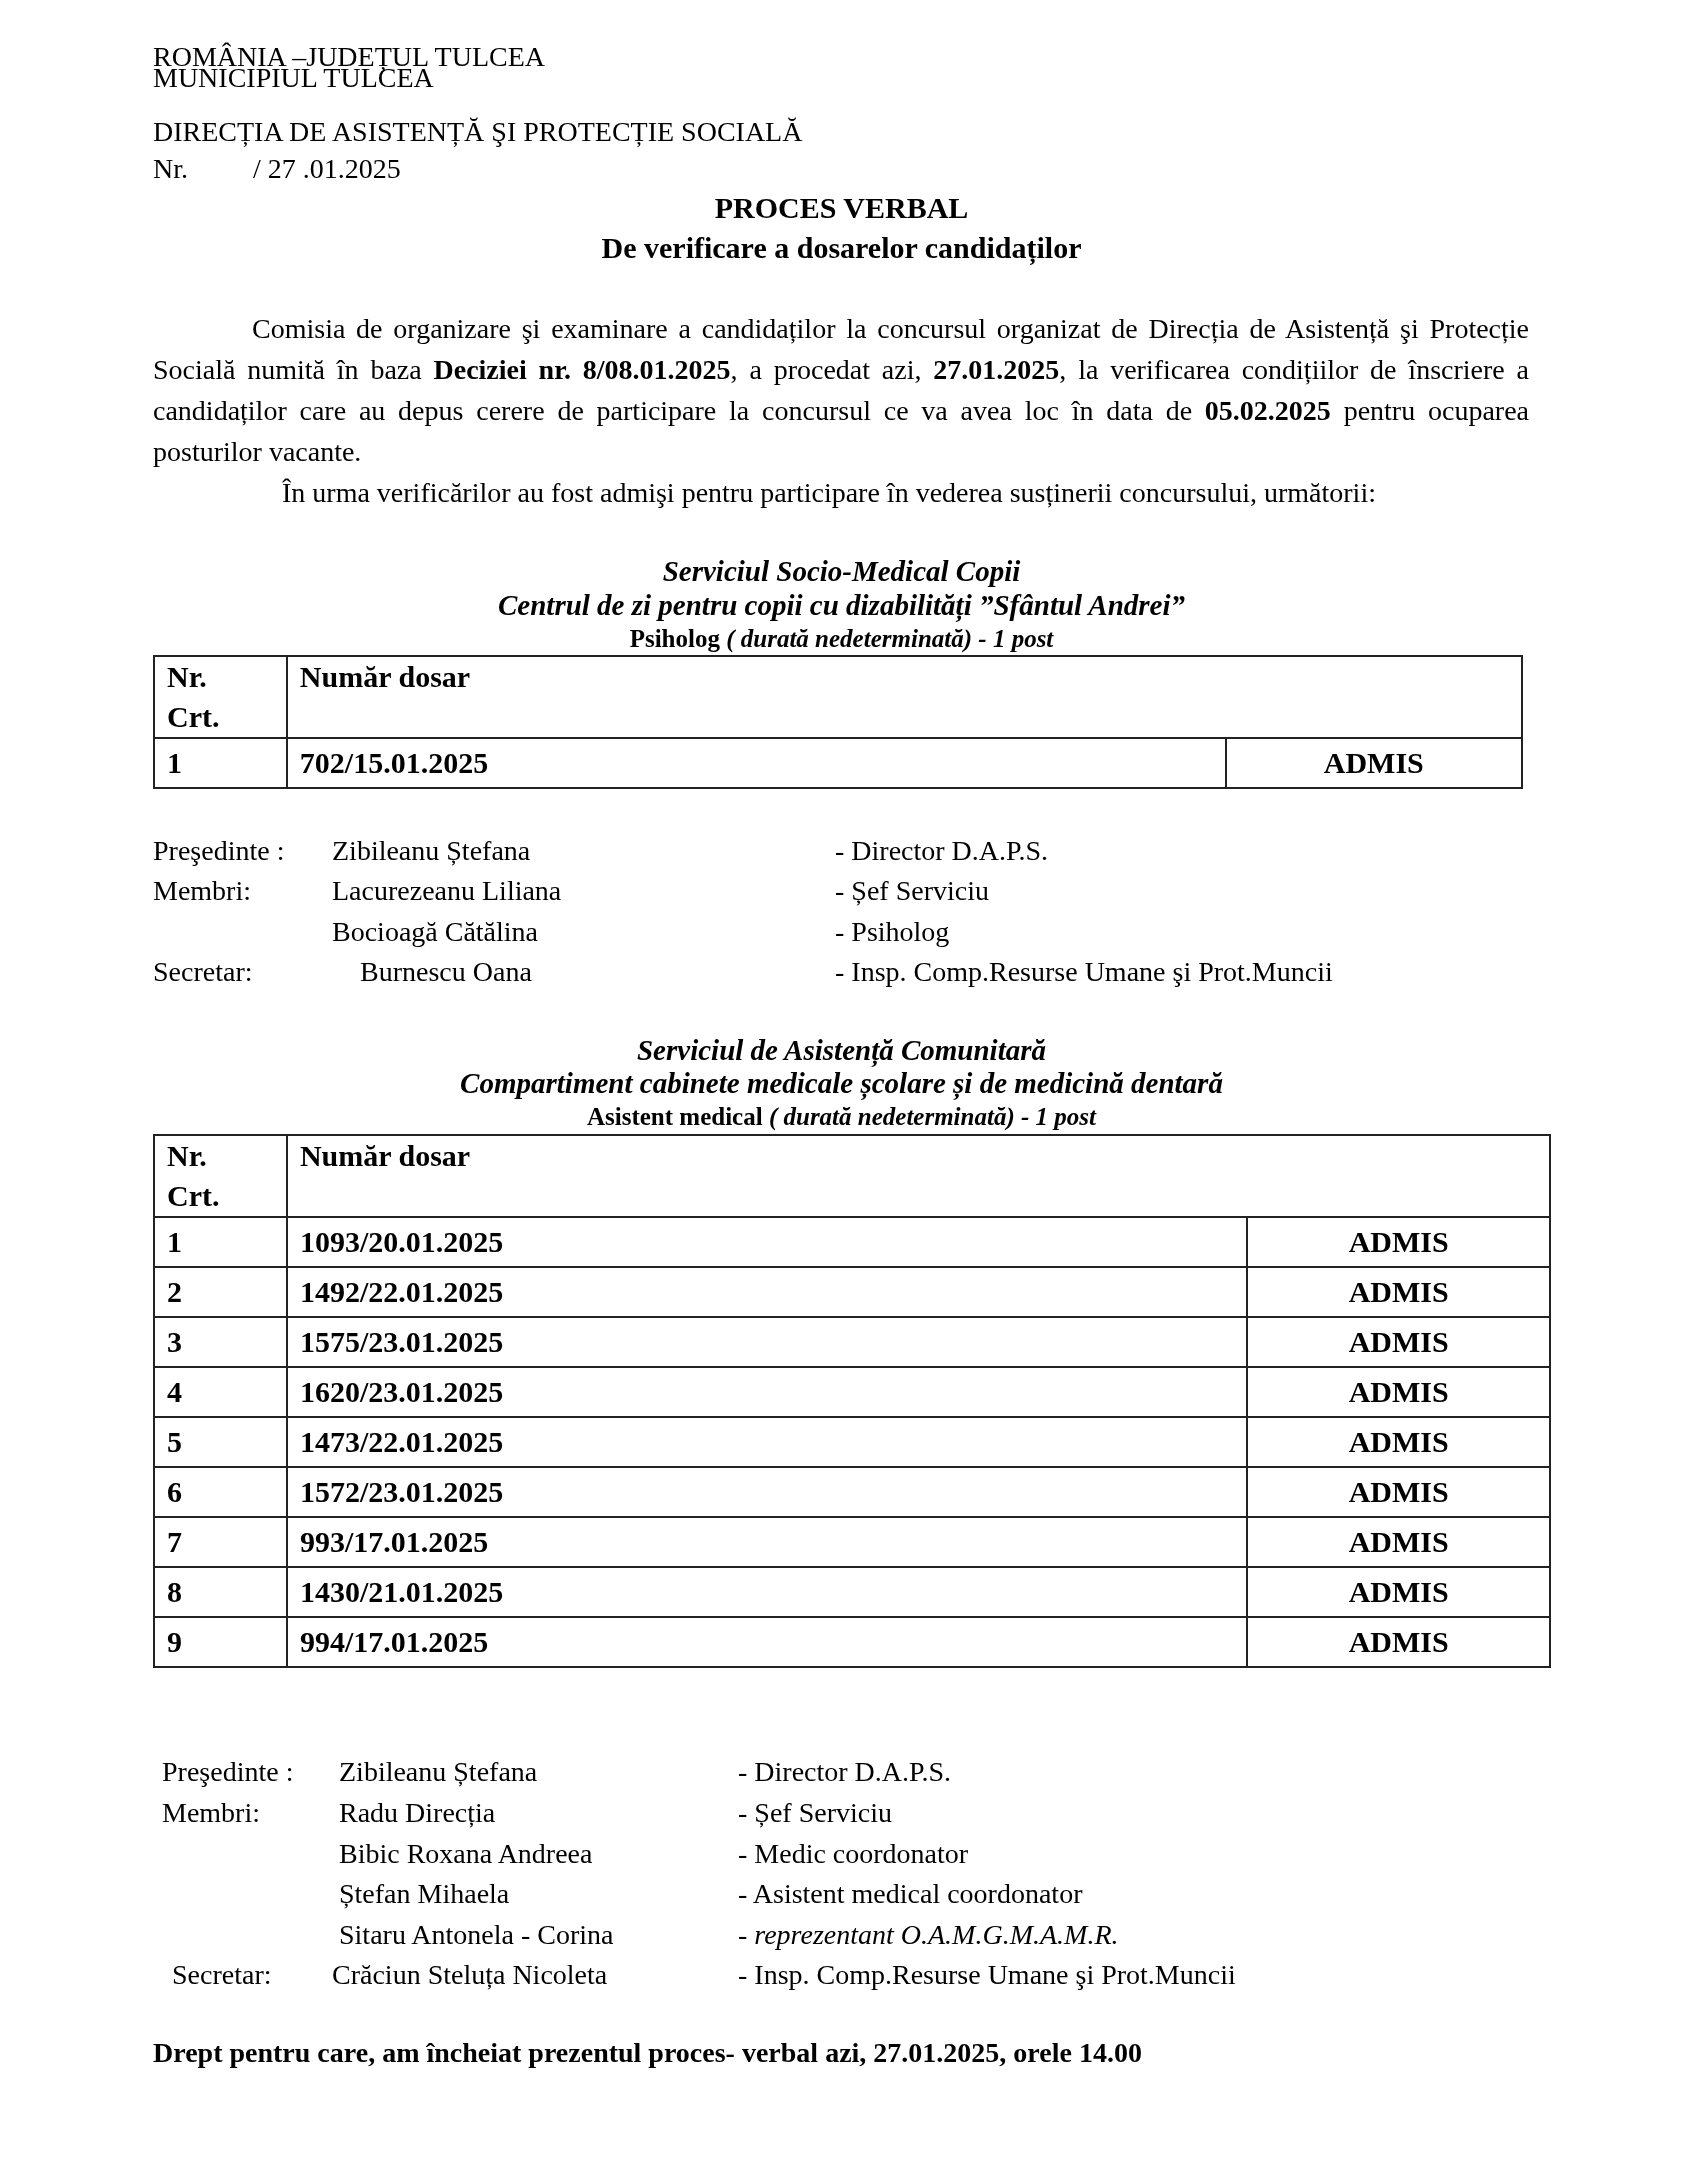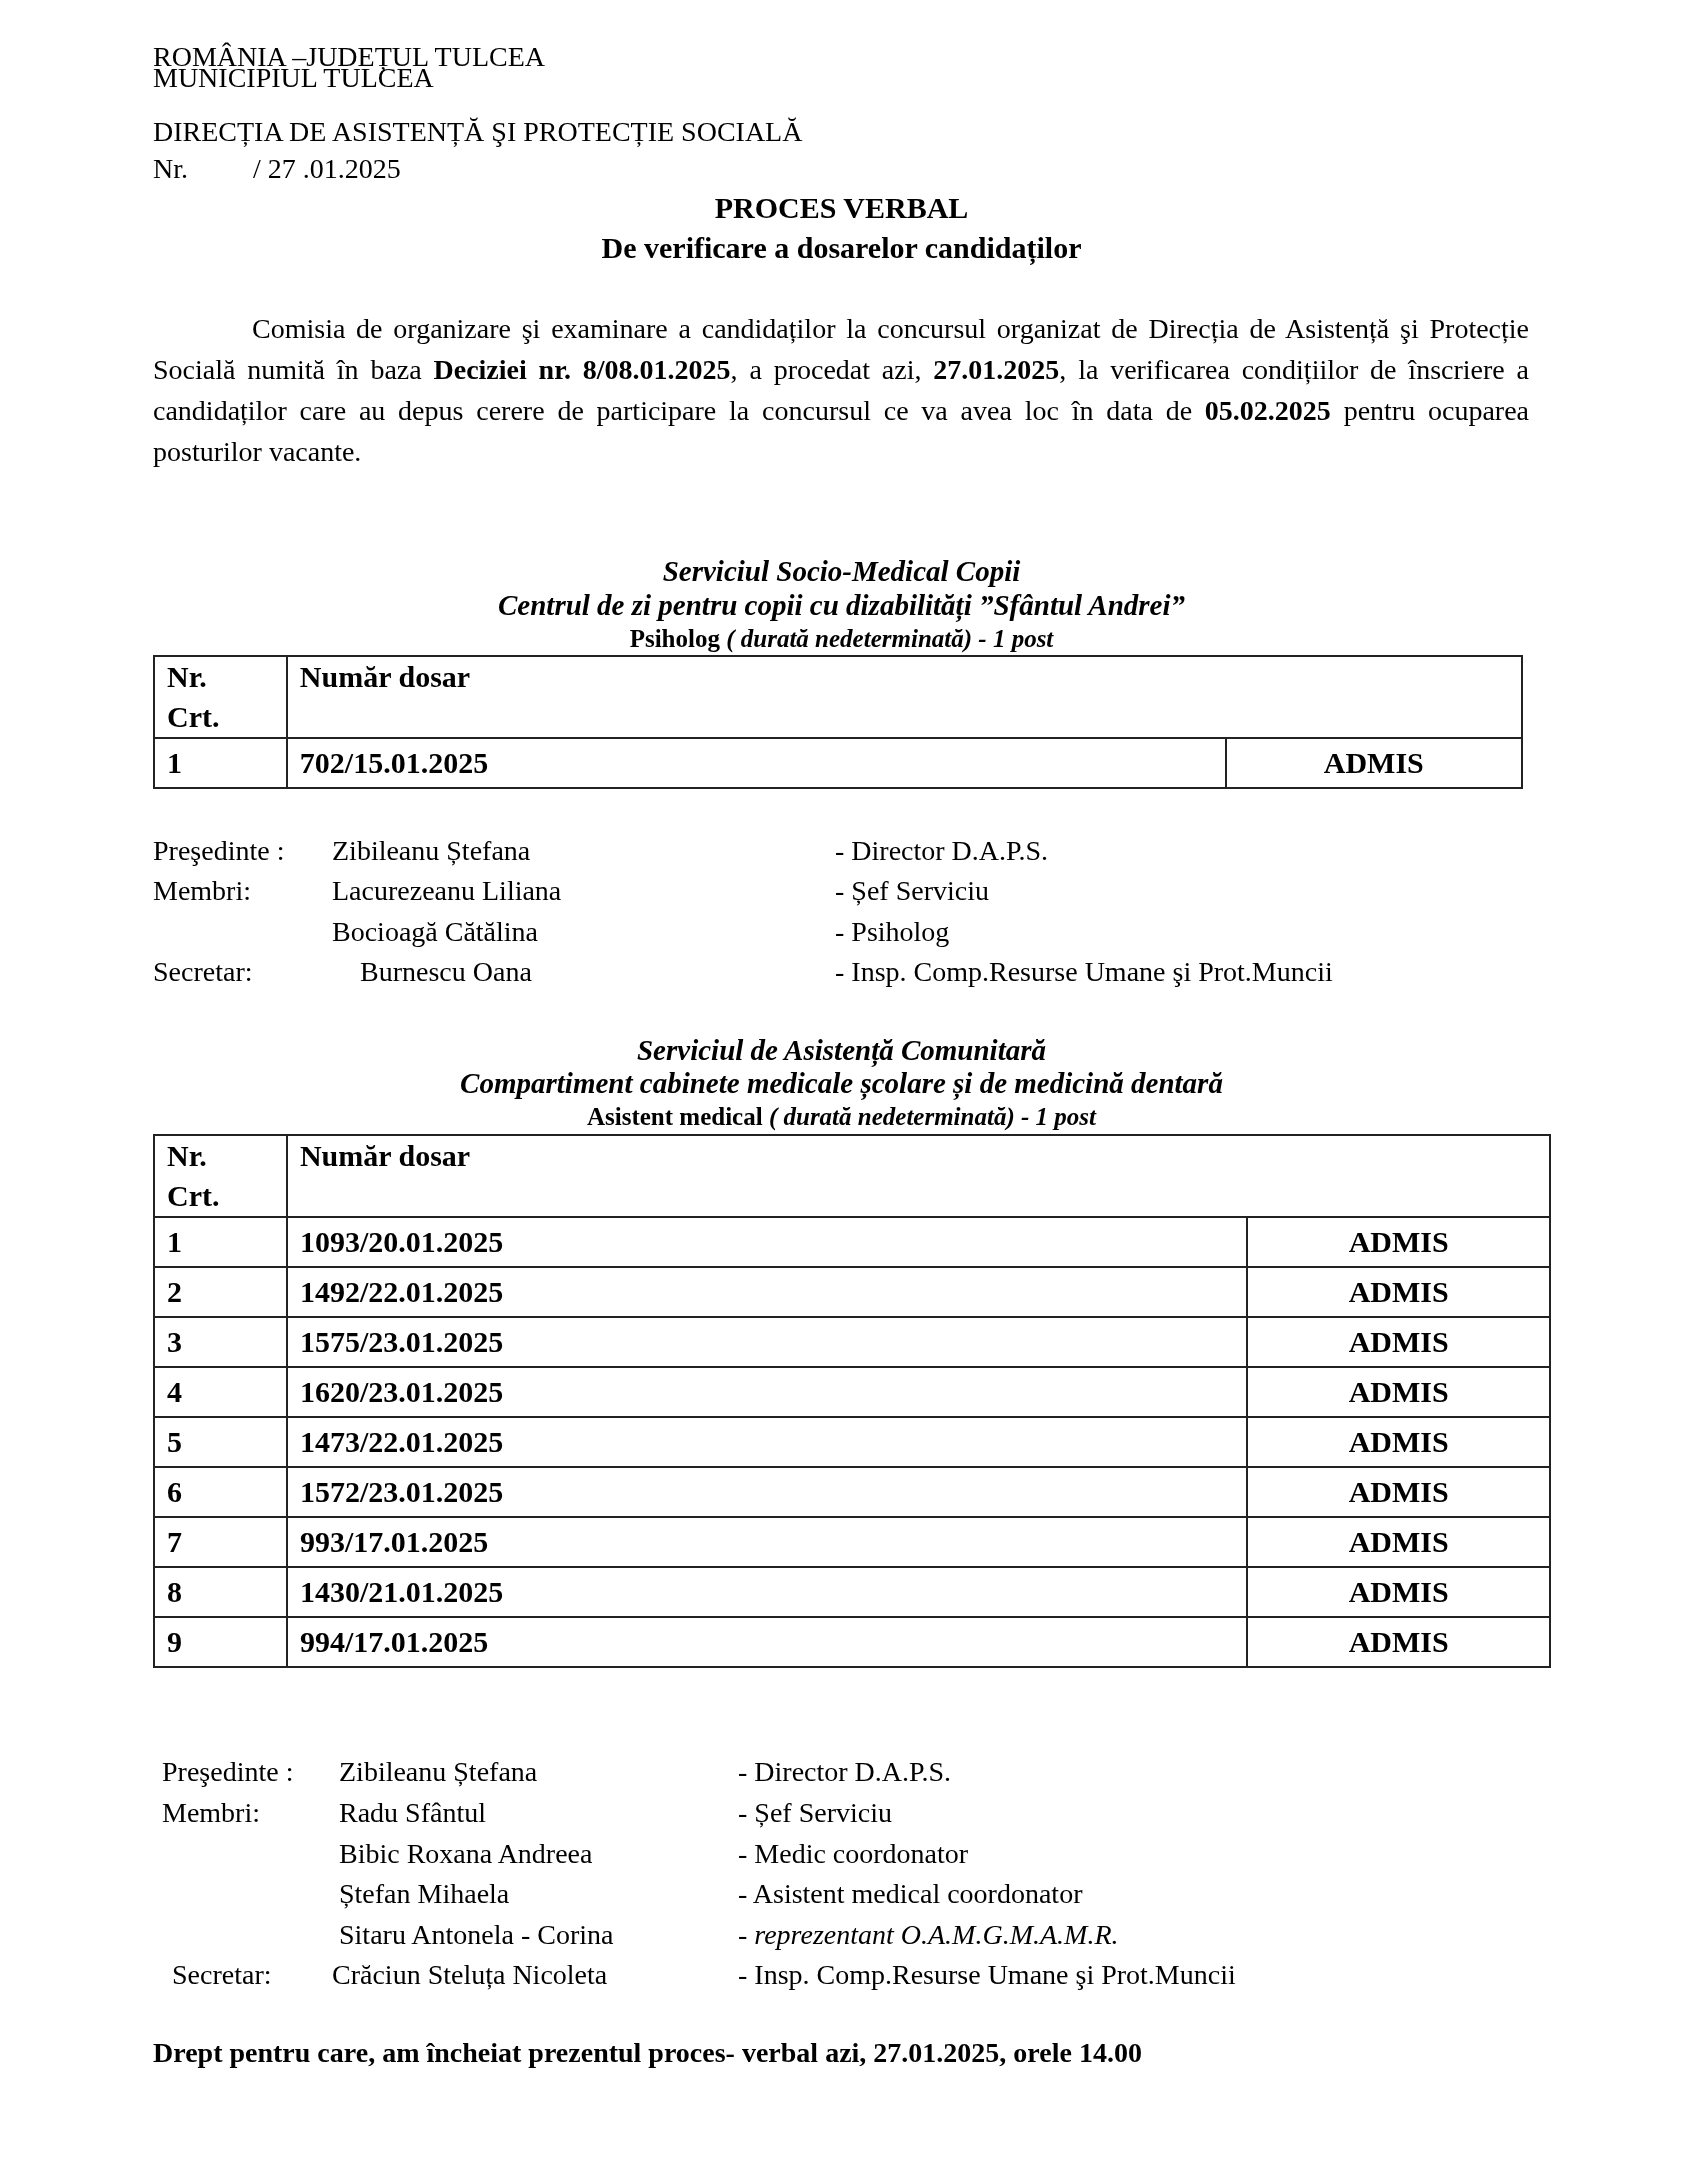--- a/index.html
+++ b/index.html
@@ -31,20 +31,21 @@
 <div class="abs hdr" style="top:113px">DIRECȚIA DE ASISTENȚĂ ŞI PROTECȚIE SOCIALĂ</div>
 <div class="abs hdr" style="top:150px">
   <span>Nr.</span><span style="display:inline-block;width:65px"></span><span>/ 27 .01.2025</span>
 </div>
 
 <div class="abs center title" style="top:191px">PROCES VERBAL</div>
 <div class="abs center title" style="top:231px">De verificare a dosarelor candidaților</div>
 
 <div class="abs para" style="top:308px">
   <p><span>Comisia  de organizare şi examinare a candidaților la concursul organizat de Direcția de Asistență şi Protecție Socială numită în baza </span><b>Deciziei nr. 8/08.01.2025</b><span>, a procedat azi, </span><b>27.01.2025</b><span>, la verificarea condițiilor de înscriere  a candidaților care au depus cerere de participare la concursul ce va avea loc în data de </span><b>05.02.2025</b><span>  pentru ocuparea posturilor vacante.</span></p>
+  <p class="second">În urma verificărilor au fost admişi pentru participare în vederea susținerii concursului, următorii:</p>
 </div>
 
 <div class="abs center sec-h" style="top:554px">Serviciul Socio-Medical Copii </div>
 <div class="abs center sec-h" style="top:588px">Centrul de zi pentru copii cu dizabilități ”Sfântul Andrei”</div>
 <div class="abs center sec-p" style="top:622px"><span>Psiholog</span><i> ( durată nedeterminată) - 1 post</i></div>
 
 <table class="t" style="left:153px;top:655px;width:1370px">
   <colgroup>
       <col style="width:133px">
       <col style="width:941px">
@@ -143,21 +144,21 @@
         <td class="st">ADMIS</td>
       </tr>
     </tbody>
 </table>
 
 <div id="comm2">
     <div class="abs comm" style="top: 1751px; left: 162px;">Preşedinte :</div>
     <div class="abs comm" style="top: 1751px; left: 339px;">Zibileanu Ștefana</div>
     <div class="abs comm" style="top: 1751px; left: 738px;">- Director D.A.P.S.</div>
     <div class="abs comm" style="top: 1792px; left: 162px;">Membri:</div>
-    <div class="abs comm" style="top: 1792px; left: 339px;">Radu Sfântul</div>
+    <div class="abs comm" style="top: 1792px; left: 339px;">Radu Direcția</div>
     <div class="abs comm" style="top: 1792px; left: 738px;">- Șef  Serviciu</div>
     <div class="abs comm" style="top: 1833px; left: 162px;"></div>
     <div class="abs comm" style="top: 1833px; left: 339px;">Bibic Roxana Andreea</div>
     <div class="abs comm" style="top: 1833px; left: 738px;">-  Medic coordonator</div>
     <div class="abs comm" style="top: 1873px; left: 162px;"></div>
     <div class="abs comm" style="top: 1873px; left: 339px;">Ștefan Mihaela</div>
     <div class="abs comm" style="top: 1873px; left: 738px;">-  Asistent medical coordonator</div>
     <div class="abs comm" style="top: 1914px; left: 162px;"></div>
     <div class="abs comm" style="top: 1914px; left: 339px;">Sitaru Antonela - Corina</div>
     <div class="abs comm" style="top: 1914px; left: 738px; font-style: italic;">- reprezentant O.A.M.G.M.A.M.R.</div>

